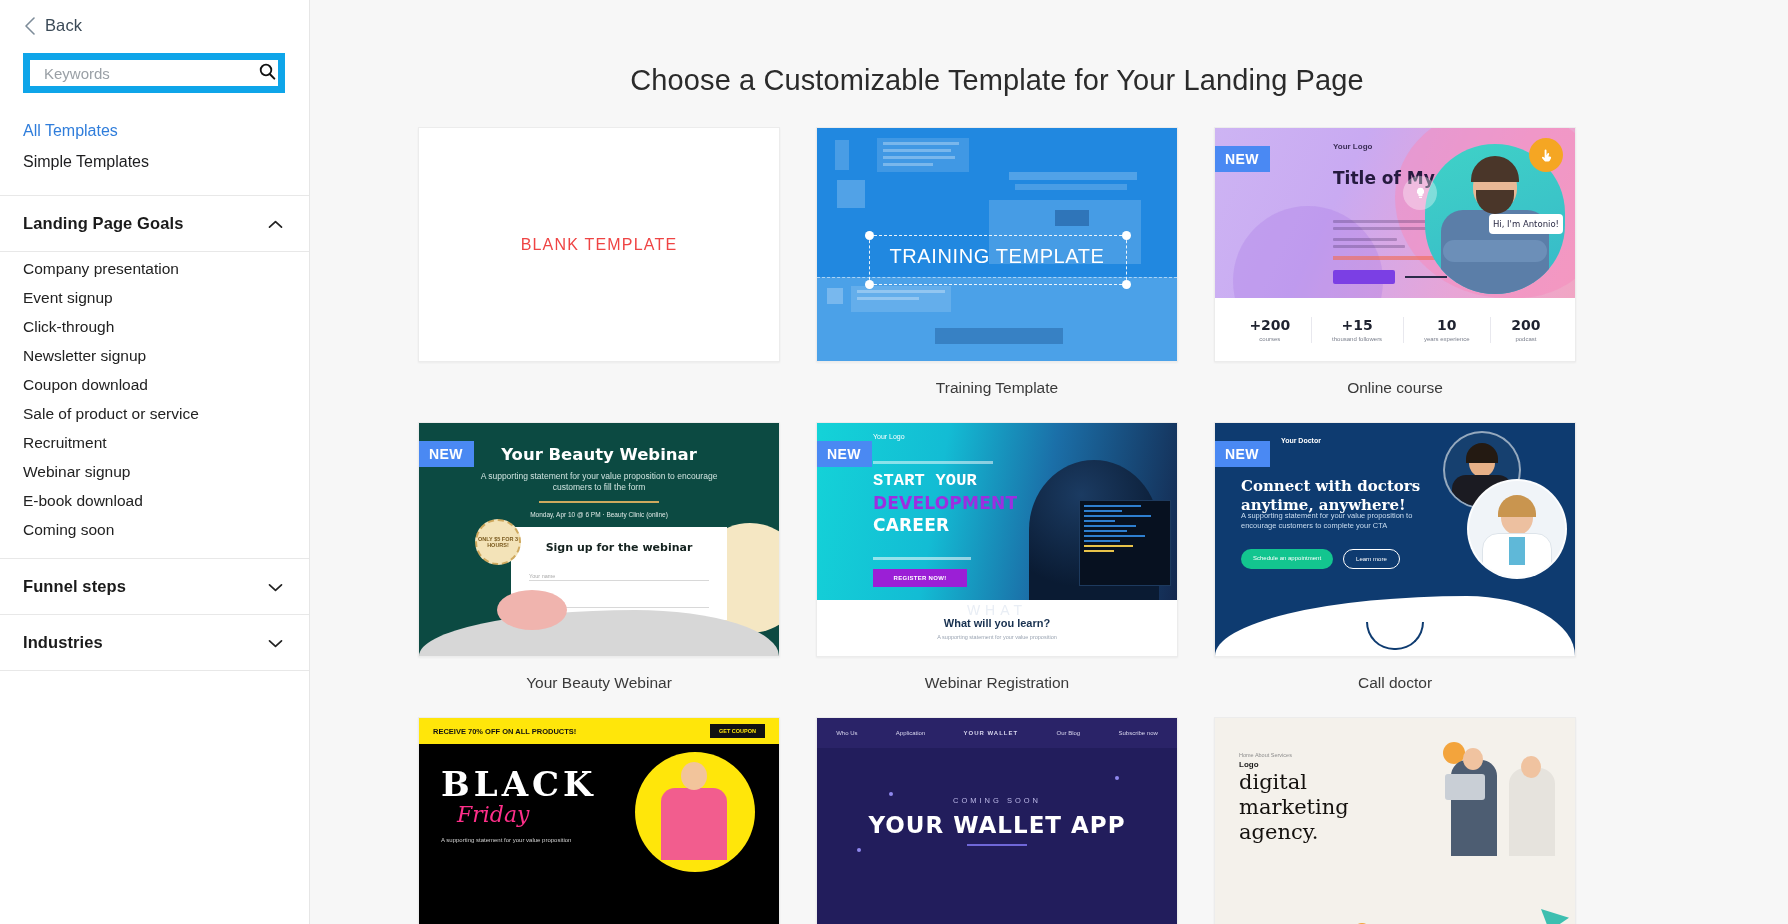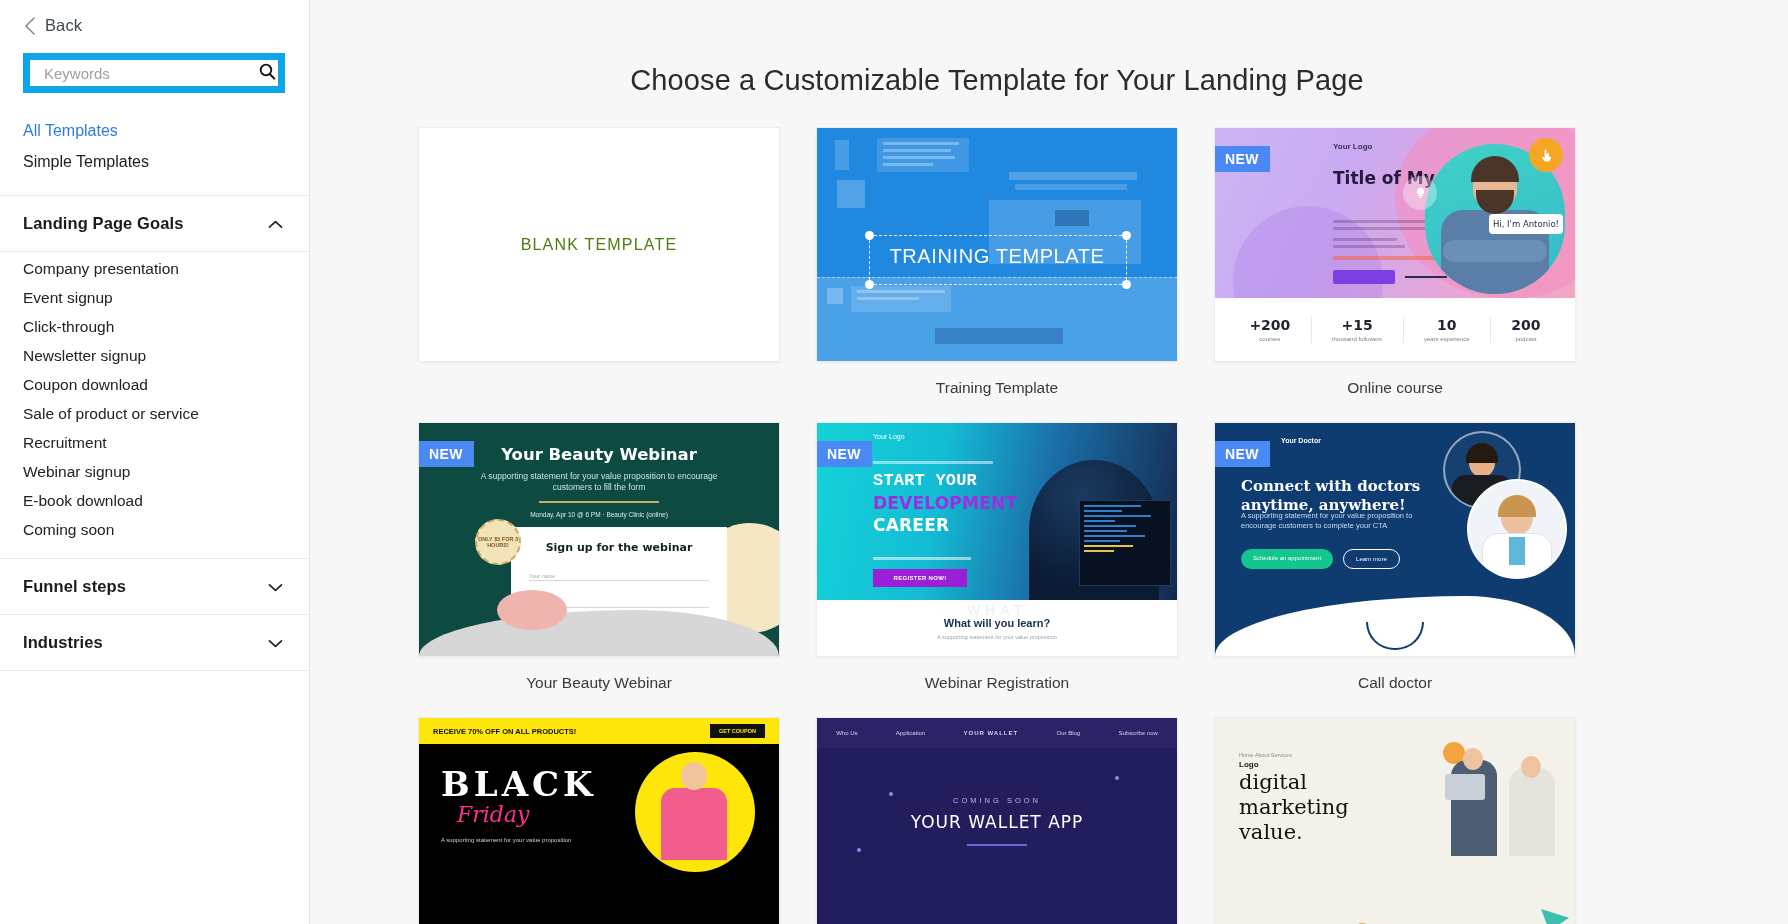--- a/index.html
+++ b/index.html
@@ -123,21 +123,21 @@
     letter-spacing: .4px;
     padding: 5px 11px 5px 10px;
     z-index: 9;
   }
 
   
   .blank-thumb {
     display: flex; align-items: center; justify-content: center;
     background: #fff;
   }
-  .blank-text { color: #4d7c0f; font-size: 16px; letter-spacing: 1.2px; }
+  .blank-text { color: #ef4444; font-size: 16px; letter-spacing: 1.2px; }
 
   
   .training {
     background: #2188e0;
     position: relative;
   }
   .training .lower {
     position: absolute; left:0; right:0; bottom:0; height: 36%;
     background: #4ba1e8;
     border-top: 1px dashed rgba(255,255,255,.55);
@@ -305,21 +305,21 @@
   .bf-model-body { position:absolute; right:52px; top:70px; width:66px;height:72px;border-radius:14px 14px 0 0;background:#f25d8e;}
 
   
   .wallet { background:#221d5c; position:relative; }
   .wl-nav { position:absolute;left:0;right:0;top:0;height:30px;background:#2a2368;
     display:flex;align-items:center;justify-content:space-around;}
   .wl-nav span { font-size:6px;color:#d8d6ee;}
   .wl-brand { font-size:9px;color:#fff;font-weight:bold;letter-spacing:1px;}
   .wl-soon { position:absolute;left:0;right:0;top:78px;text-align:center;color:#bdb9e8;font-size:7.5px;letter-spacing:3px;}
   .wl-title { position:absolute;left:0;right:0;top:94px;text-align:center;color:#fff;
-    font-size:17px;font-weight:normal;letter-spacing:1px;font-family:"DejaVu Sans",sans-serif;}
+    font-size:23px;font-weight:bold;letter-spacing:1px;font-family:"DejaVu Sans",sans-serif;}
   .wl-rule { position:absolute;left:50%;transform:translateX(-50%);top:126px;width:60px;height:2px;background:#6f67d8;}
   .wl-dot { position:absolute;width:4px;height:4px;border-radius:50%;background:#8f88ee;}
 
   
   .digital { background:#f4f1eb; position:relative; }
   .dg-logo { position:absolute;left:24px;top:14px;font-size:8px;font-weight:bold;color:#1a1a1a;margin-top:28px;}
   .dg-nav { position:absolute;left:24px;top:34px;font-size:5.5px;color:#8d8d8d;}
   .dg-title { position:absolute;left:24px;top:52px;width:170px;font-size:21px;line-height:25px;
     color:#14110e;font-family:"DejaVu Serif",serif;}
   .dg-person-a { position:absolute; right:78px; top:42px; width:46px;height:96px;background:#4d5d72;border-radius:16px 16px 0 0;}
@@ -644,21 +644,21 @@
           <div class="wl-title">YOUR WALLET APP</div>
           <div class="wl-rule"></div>
         </div>
 
       </div>
 
       <div class="card">
         <div class="thumb digital">
           <div class="dg-logo">Logo</div>
           <div class="dg-nav">Home  About  Services</div>
-          <div class="dg-title">digital marketing value.</div>
+          <div class="dg-title">digital marketing agency.</div>
           <div class="dg-orange"></div>
           <div class="dg-person-a"></div>
           <div class="dg-person-b"></div>
           <div class="dg-head-a"></div>
           <div class="dg-head-b"></div>
           <div class="dg-laptop"></div>
           <div class="dg-teal"></div>
           <div class="dg-ball"></div>
         </div>
 

